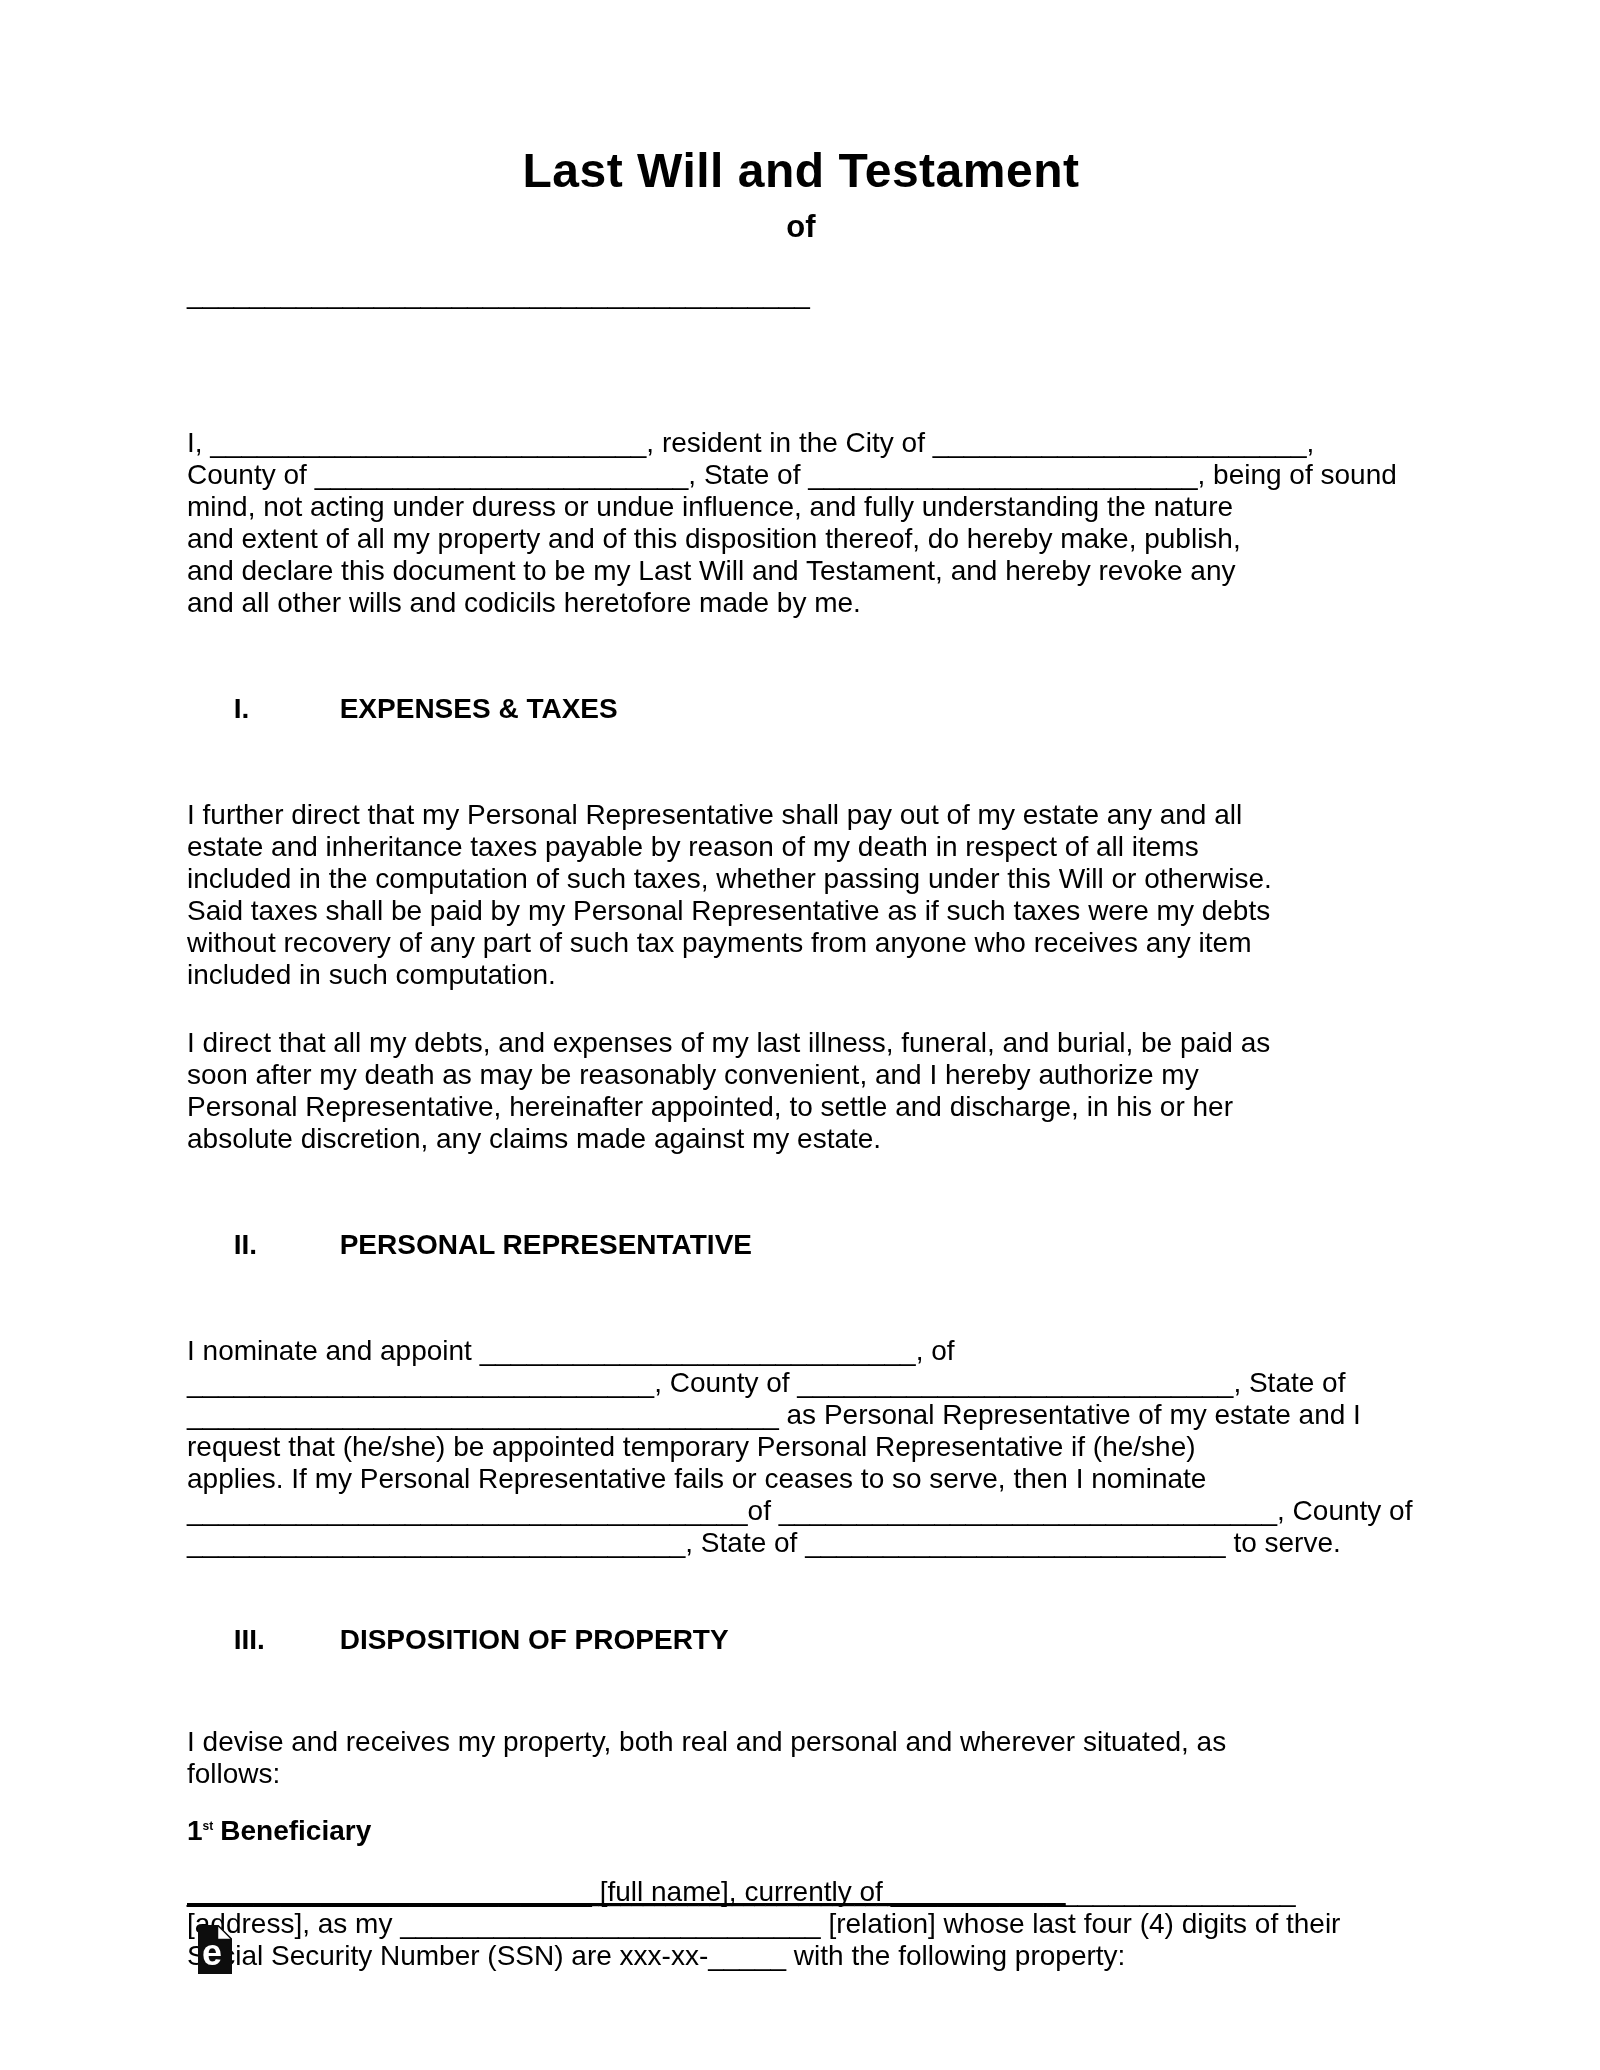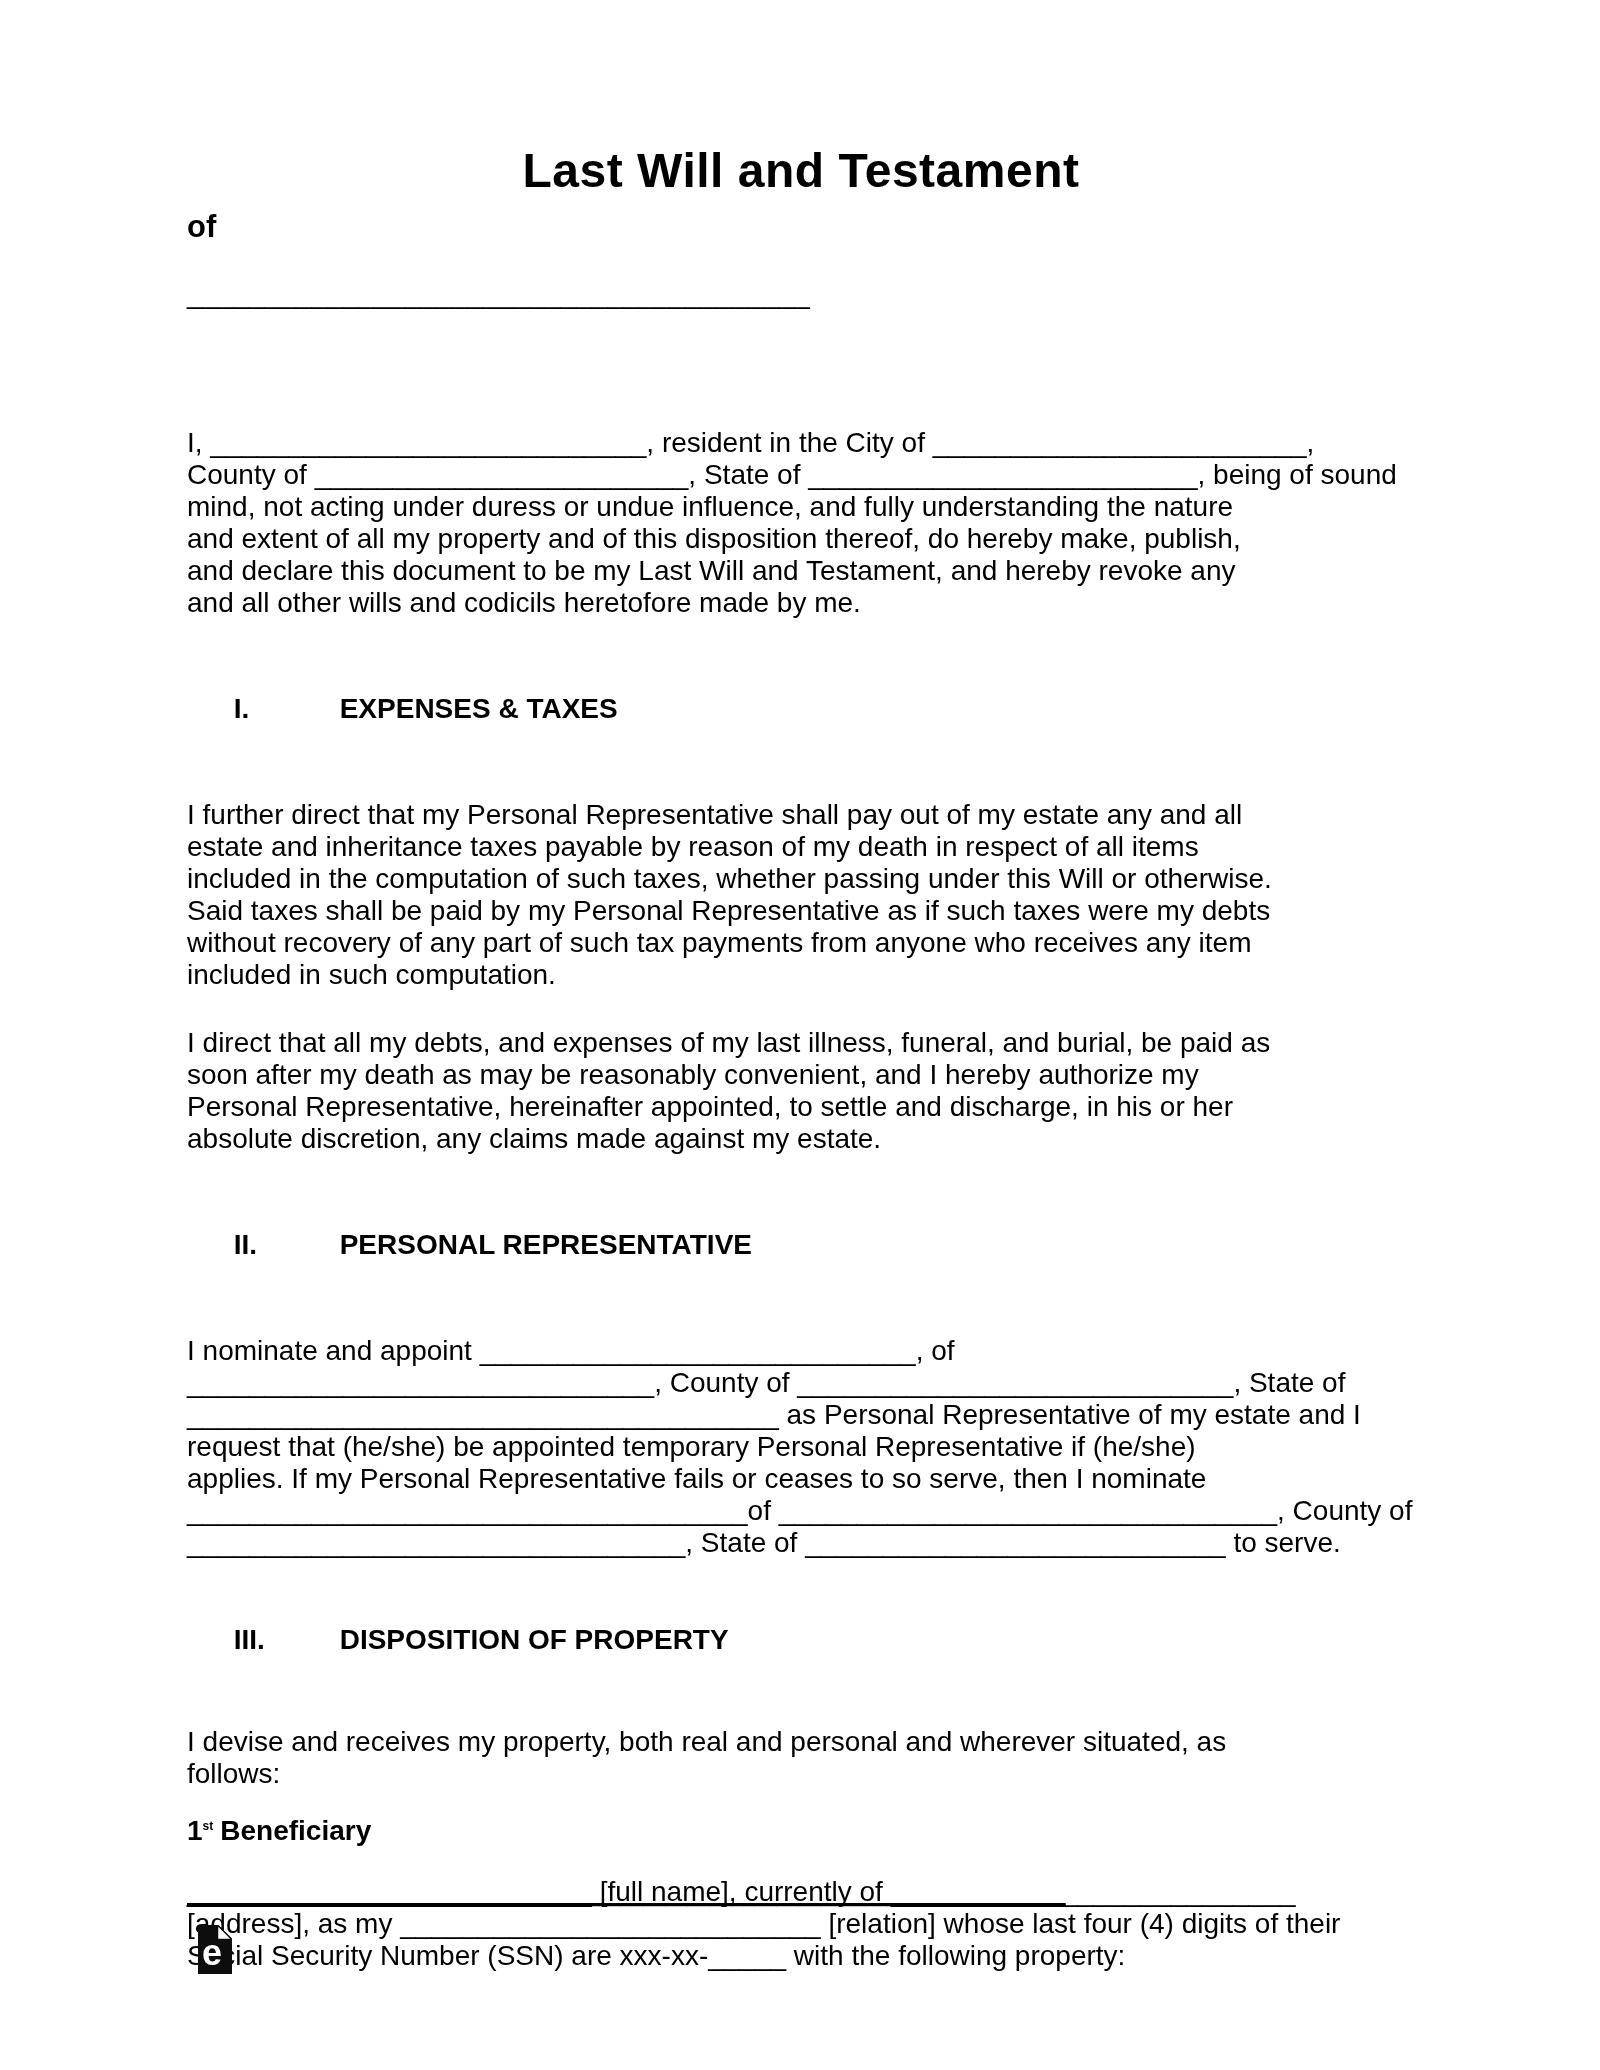--- a/index.html
+++ b/index.html
@@ -24,21 +24,21 @@
     line-height: 52px;
     font-weight: bold;
     text-align: center;
     letter-spacing: 0.5px;
   }
   .subtitle {
     margin-top: 10px;
     font-size: 31px;
     line-height: 40px;
     font-weight: bold;
-    text-align: left;
+    text-align: center;
   }
   .name-blank {
     margin-top: 29px;
     font-size: 28px;
     line-height: 36px;
     white-space: pre;
   }
   .para {
     font-size: 28px;
     line-height: 32px;

